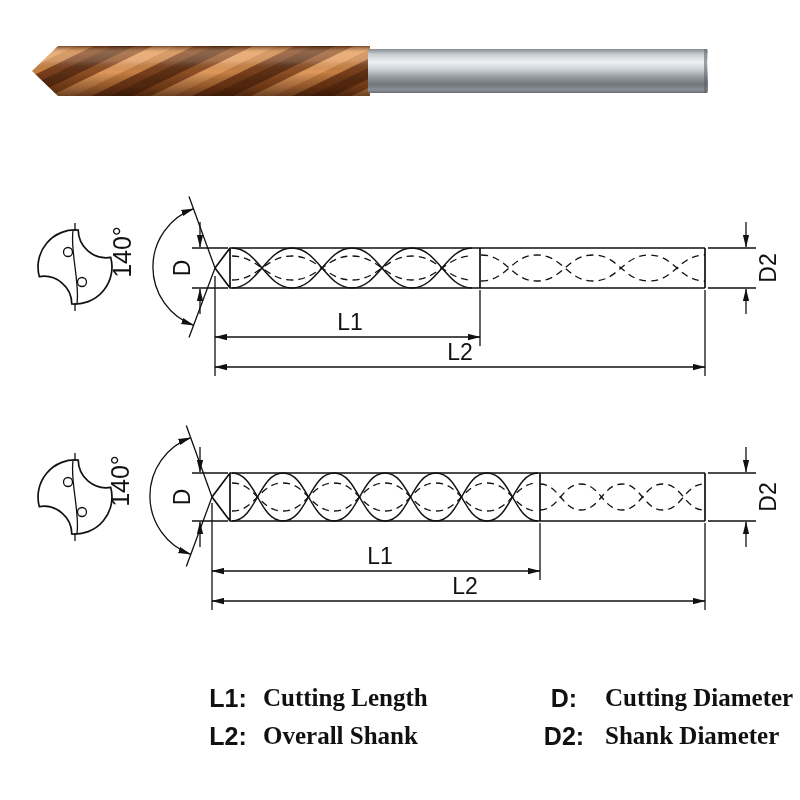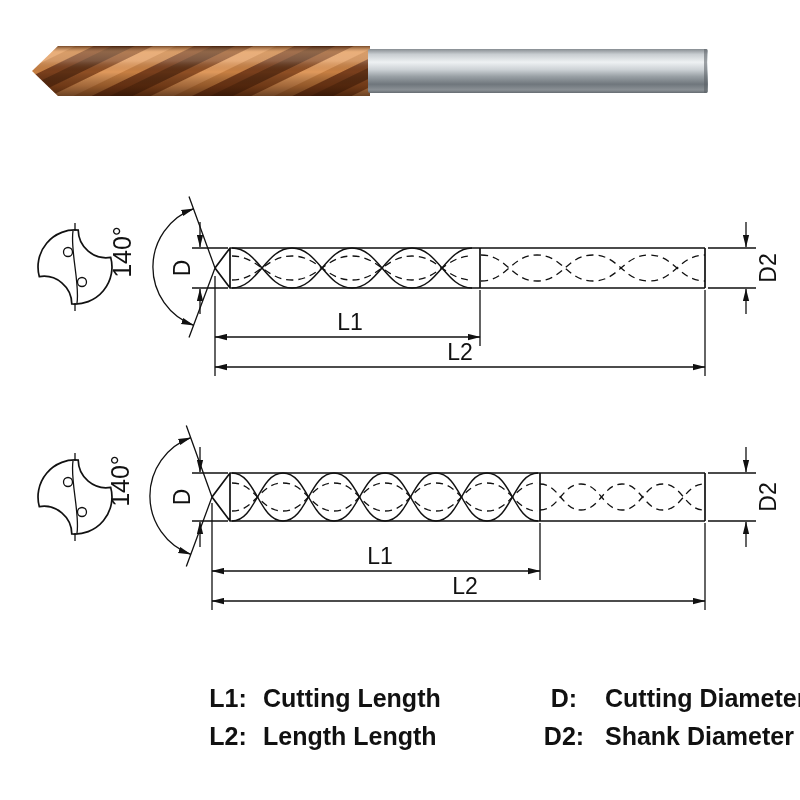--- a/index.html
+++ b/index.html
@@ -10,21 +10,21 @@
   .dimtext{font-size:23px;}
   .angletext{font-size:25px;}
   .outline{fill:none;stroke:#111;stroke-width:1.7;}
   .thin{fill:none;stroke:#111;stroke-width:1.3;}
   .wave{fill:none;stroke:#111;stroke-width:1.5;}
   .hidden-line{fill:none;stroke:#111;stroke-width:1.3;stroke-dasharray:7 5;}
   .legend{position:absolute;left:205px;top:684px;display:grid;
           grid-template-columns:58px 272px 70px auto;row-gap:9px;
           font-size:25px;font-weight:700;color:#111;}
   .legend .k{text-align:center;padding-right:12px;white-space:nowrap;}
-  .legend .v{white-space:nowrap;}
+  .legend .v{white-space:nowrap;font-family:Liberation Serif, serif;}
 </style>
 </head>
 <body>
 
 <div class="page">
 
   <svg width="0" height="0" style="position:absolute">
     <defs>
       <marker id="arr" viewBox="0 0 12 6" refX="11.5" refY="3" markerWidth="13" markerHeight="7" markerUnits="userSpaceOnUse" orient="auto-start-reverse">
         <path d="M0,0 L12,3 L0,6 Z" fill="#111"></path>
@@ -177,18 +177,18 @@
     </g>
   </svg>
 
   <div class="legend">
     <span class="k">L1:</span>
     <span class="v">Cutting Length</span>
     <span class="k">D:</span>
     <span class="v">Cutting Diameter</span>
 
     <span class="k">L2:</span>
-    <span class="v">Length Length</span>
+    <span class="v">Overall Shank</span>
     <span class="k">D2:</span>
     <span class="v">Shank Diameter</span>
   </div>
 
 </div>
 
 </body></html>

